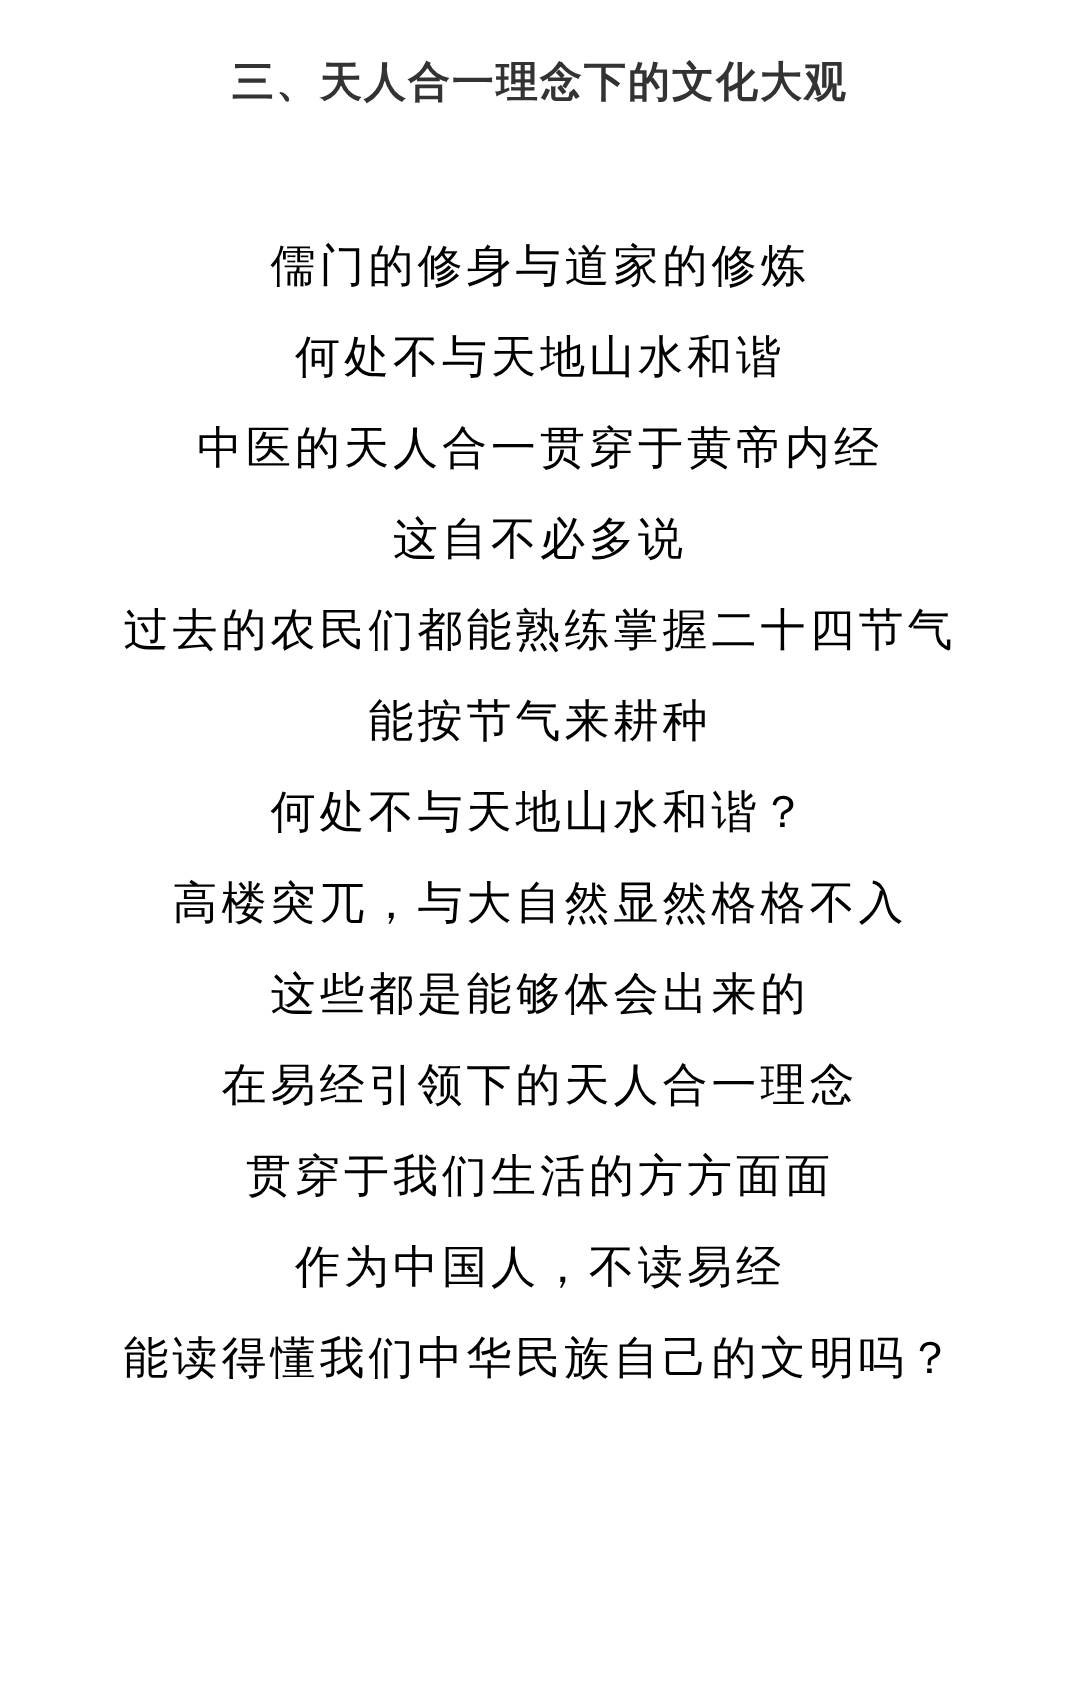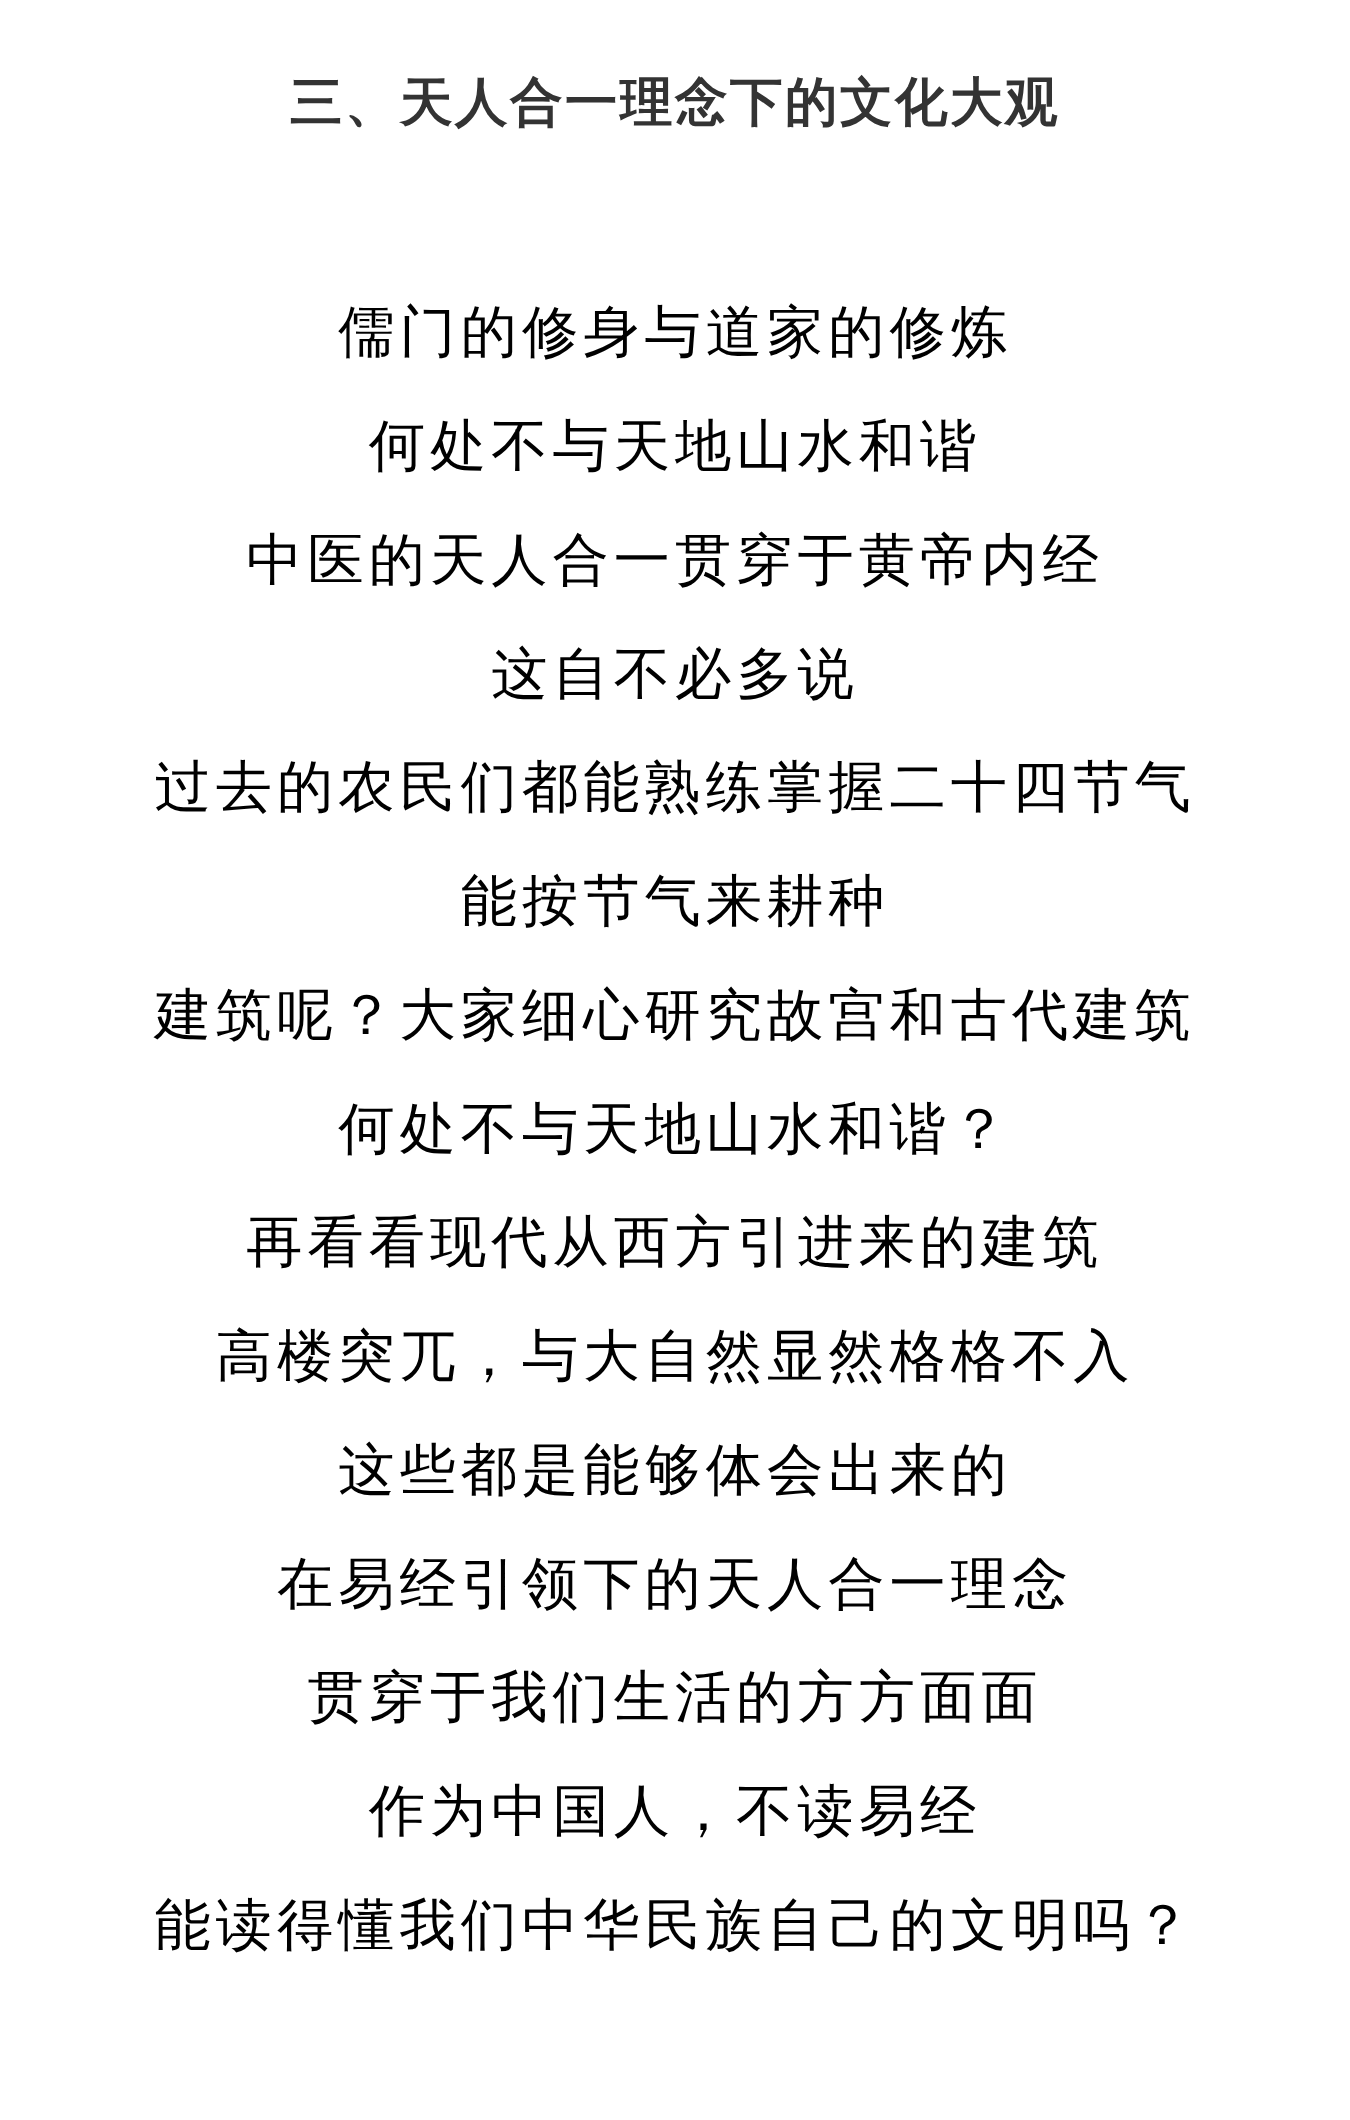--- a/index.html
+++ b/index.html
@@ -52,23 +52,21 @@
 
   <h1 class="page-title">三、天人合一理念下的文化大观</h1>
 
   <div class="content">
     <p>儒门的修身与道家的修炼</p>
     <p>何处不与天地山水和谐</p>
     <p>中医的天人合一贯穿于黄帝内经</p>
     <p>这自不必多说</p>
     <p>过去的农民们都能熟练掌握二十四节气</p>
     <p>能按节气来耕种</p>
-    <p>建筑呢？大家细心研究故宫和古代建筑</p>
     <p>何处不与天地山水和谐？</p>
-    <p>再看看现代从西方引进来的建筑</p>
     <p>高楼突兀，与大自然显然格格不入</p>
     <p>这些都是能够体会出来的</p>
     <p>在易经引领下的天人合一理念</p>
     <p>贯穿于我们生活的方方面面</p>
     <p>作为中国人，不读易经</p>
     <p>能读得懂我们中华民族自己的文明吗？</p>
   </div>
 
 </div>
 

